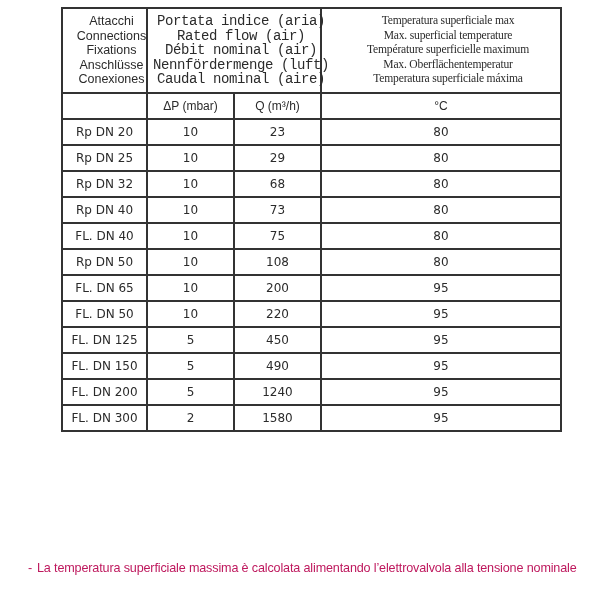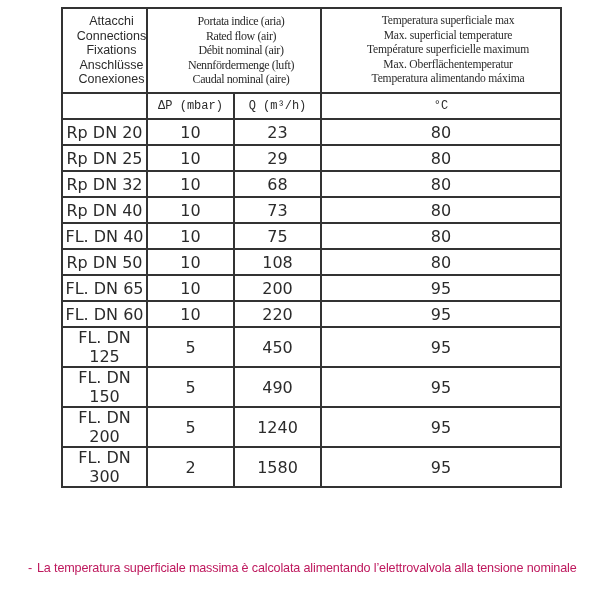--- a/index.html
+++ b/index.html
@@ -42,32 +42,32 @@
     .head-stack {
       display: flex;
       flex-direction: column;
       align-items: center;
       justify-content: center;
       line-height: 14.5px;
       padding-left: 14px;
     }
     .head-stack span { display: block; white-space: nowrap; }
     .hs-conn span { font-family: "Liberation Sans", sans-serif; font-size: 12.5px; }
-    .hs-flow span { font-family: Liberation Serif, serif; font-size: 12px; letter-spacing: -0.4px; }
+    .hs-flow span { font-family: Liberation Mono, monospace; font-size: 14px; letter-spacing: -0.4px; }
     .hs-temp span { font-family: Liberation Serif, serif; font-size: 11.6px; letter-spacing: -0.2px; }
 
     .unit-row td {
       height: 24px;
       font-size: 12px;
-      font-family: Liberation Mono, monospace;
+      font-family: Liberation Sans, sans-serif;
       margin-top: 44px;
     }
     .data-row td {
       height: 24px;
-      font-size: 16px;
+      font-size: 12px;
       font-family: "DejaVu Sans", sans-serif;
       border-radius: 13px;
     }
 
     .footnote {
       position: absolute;
       left: 28px;
       top: 561px;
       width: 560px;
       font-family: "Liberation Sans", sans-serif;
@@ -108,21 +108,21 @@
           <span>Nennfördermenge (luft)</span>
           <span>Caudal nominal (aire)</span>
         </div>
       </th>
       <th>
         <div class="head-stack hs-temp">
           <span>Temperatura superficiale max</span>
           <span>Max. superficial temperature</span>
           <span>Température superficielle maximum</span>
           <span>Max. Oberflächentemperatur</span>
-          <span>Temperatura alimentando máxima</span>
+          <span>Temperatura superficiale máxima</span>
         </div>
       </th>
     </tr>
   </thead>
   <tbody>
     <tr class="unit-row">
       <td></td>
       <td>ΔP (mbar)</td>
       <td>Q (m³/h)</td>
       <td>°C</td>
@@ -163,21 +163,21 @@
       <td>108</td>
       <td>80</td>
     </tr>
     <tr class="data-row">
       <td>FL. DN 65</td>
       <td>10</td>
       <td>200</td>
       <td>95</td>
     </tr>
     <tr class="data-row">
-      <td>FL. DN 60</td>
+      <td>FL. DN 50</td>
       <td>10</td>
       <td>220</td>
       <td>95</td>
     </tr>
     <tr class="data-row">
       <td>FL. DN 125</td>
       <td>5</td>
       <td>450</td>
       <td>95</td>
     </tr>

